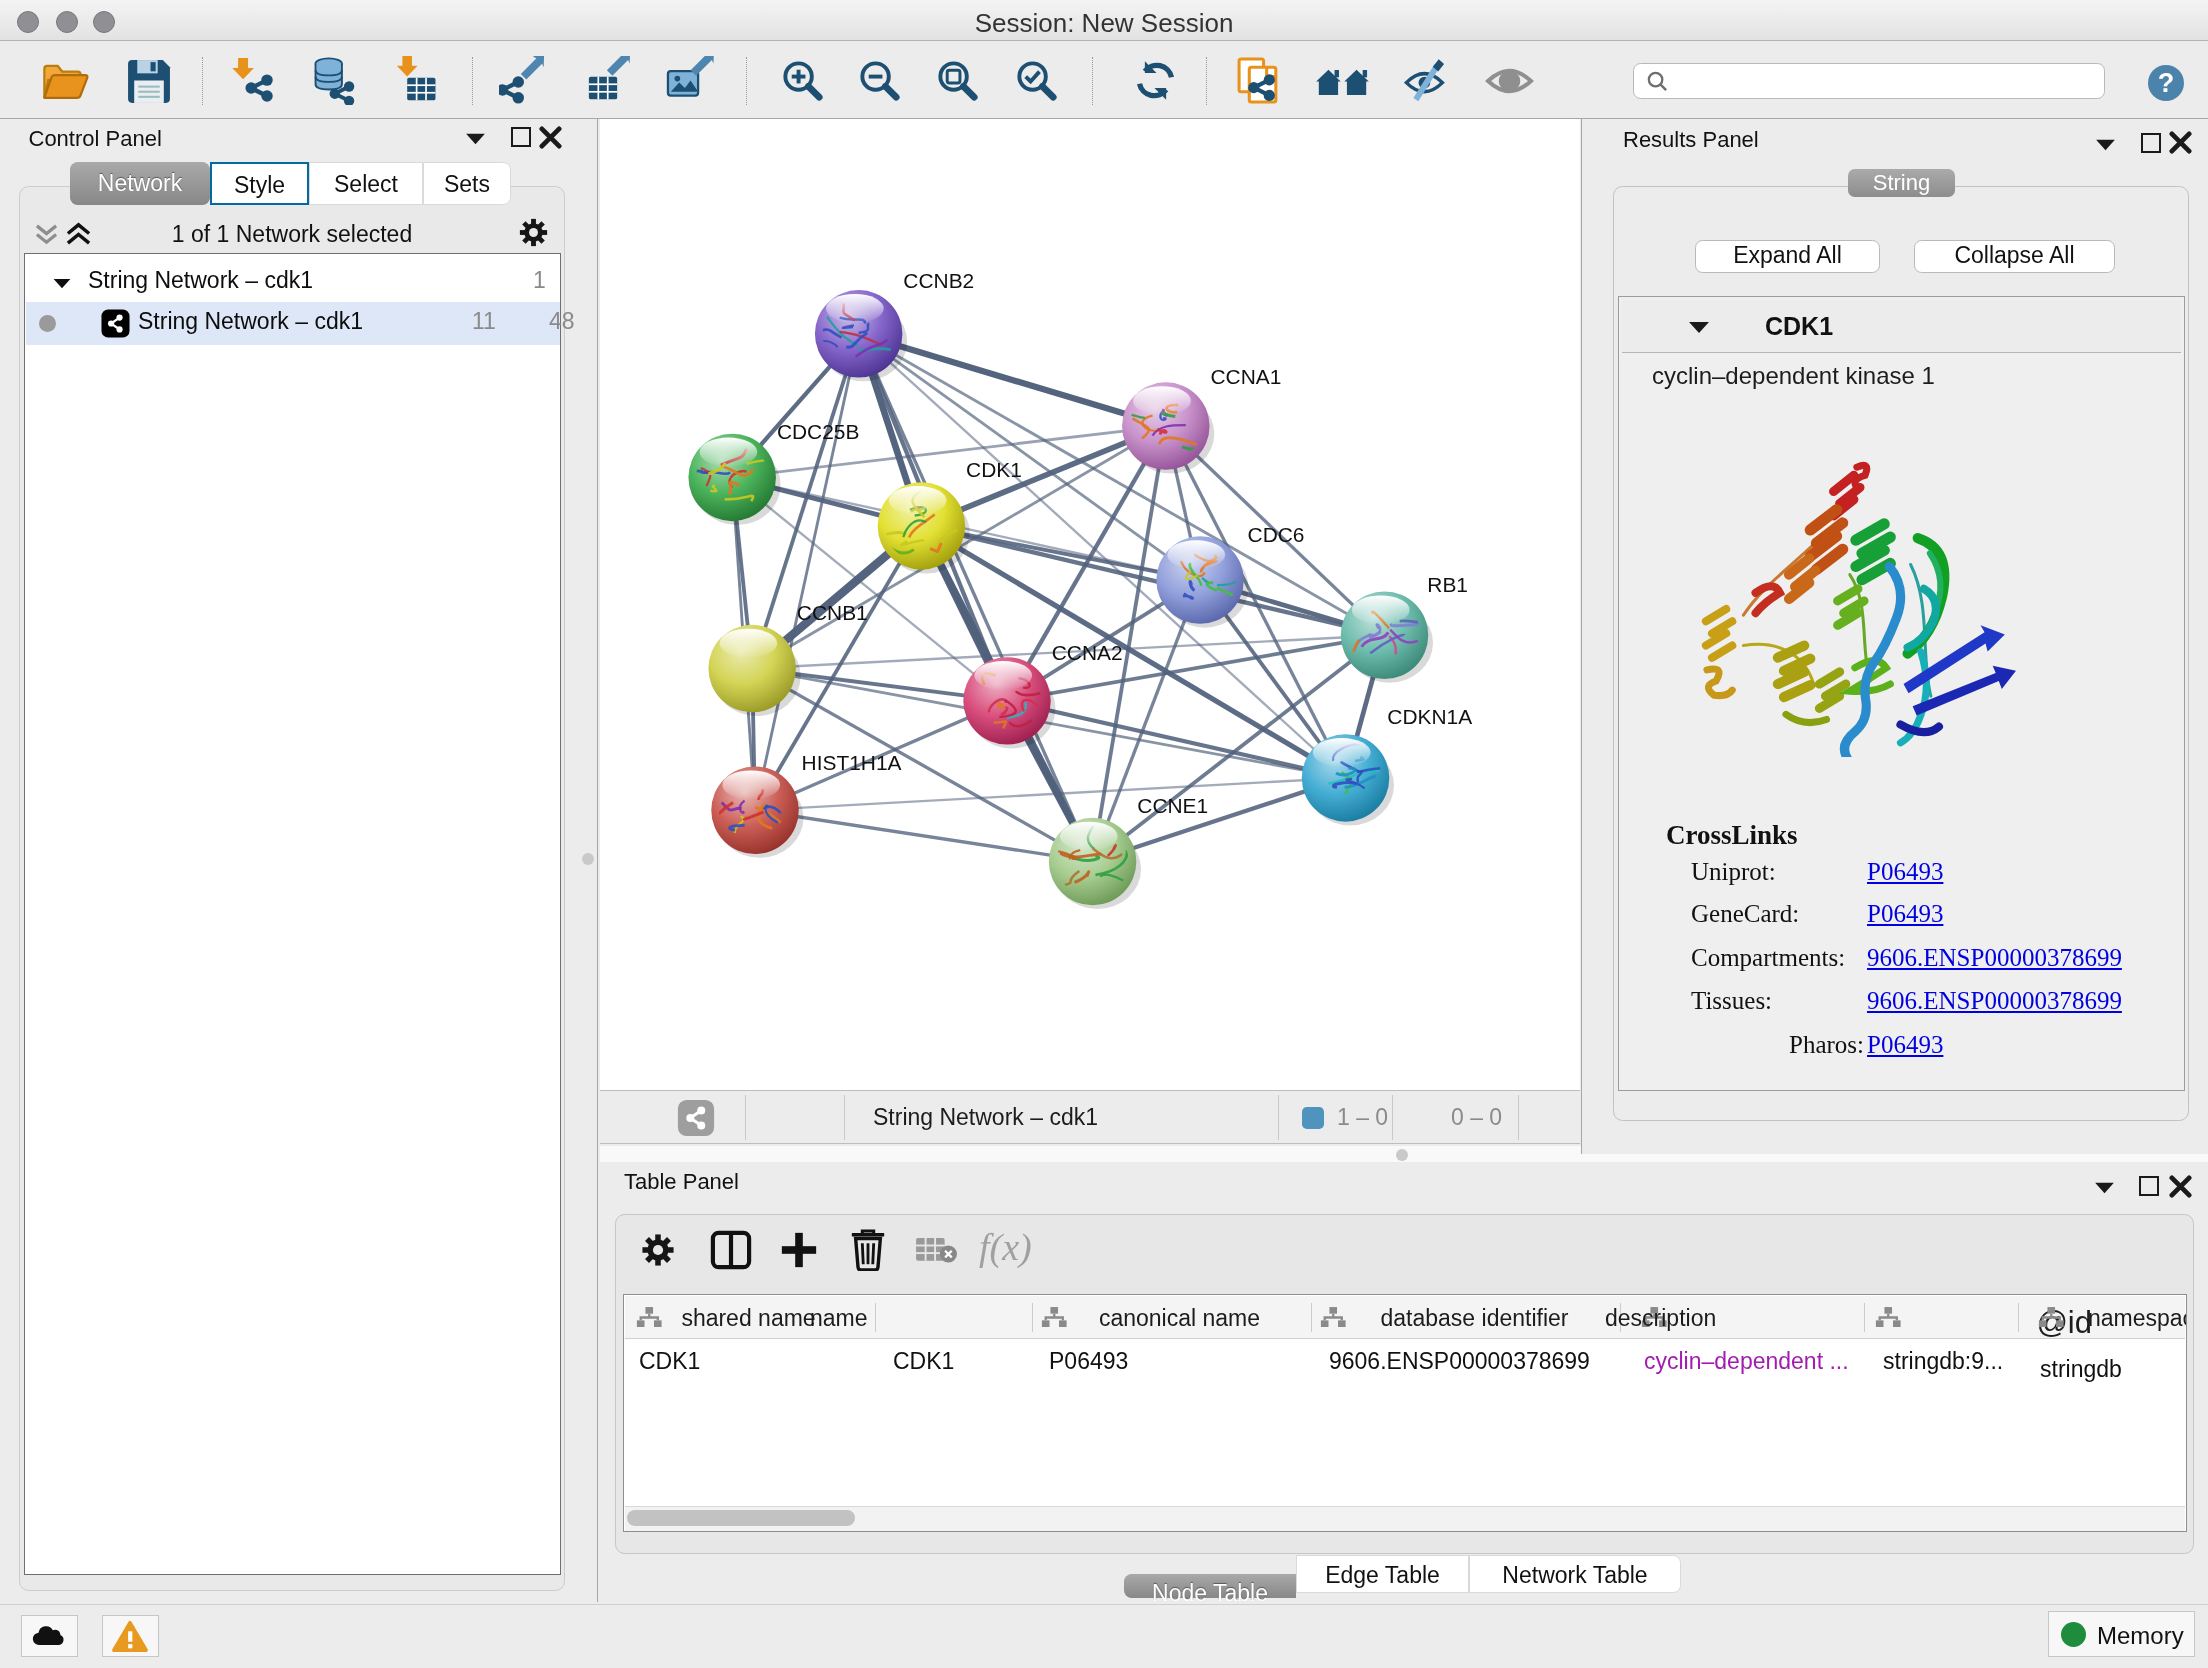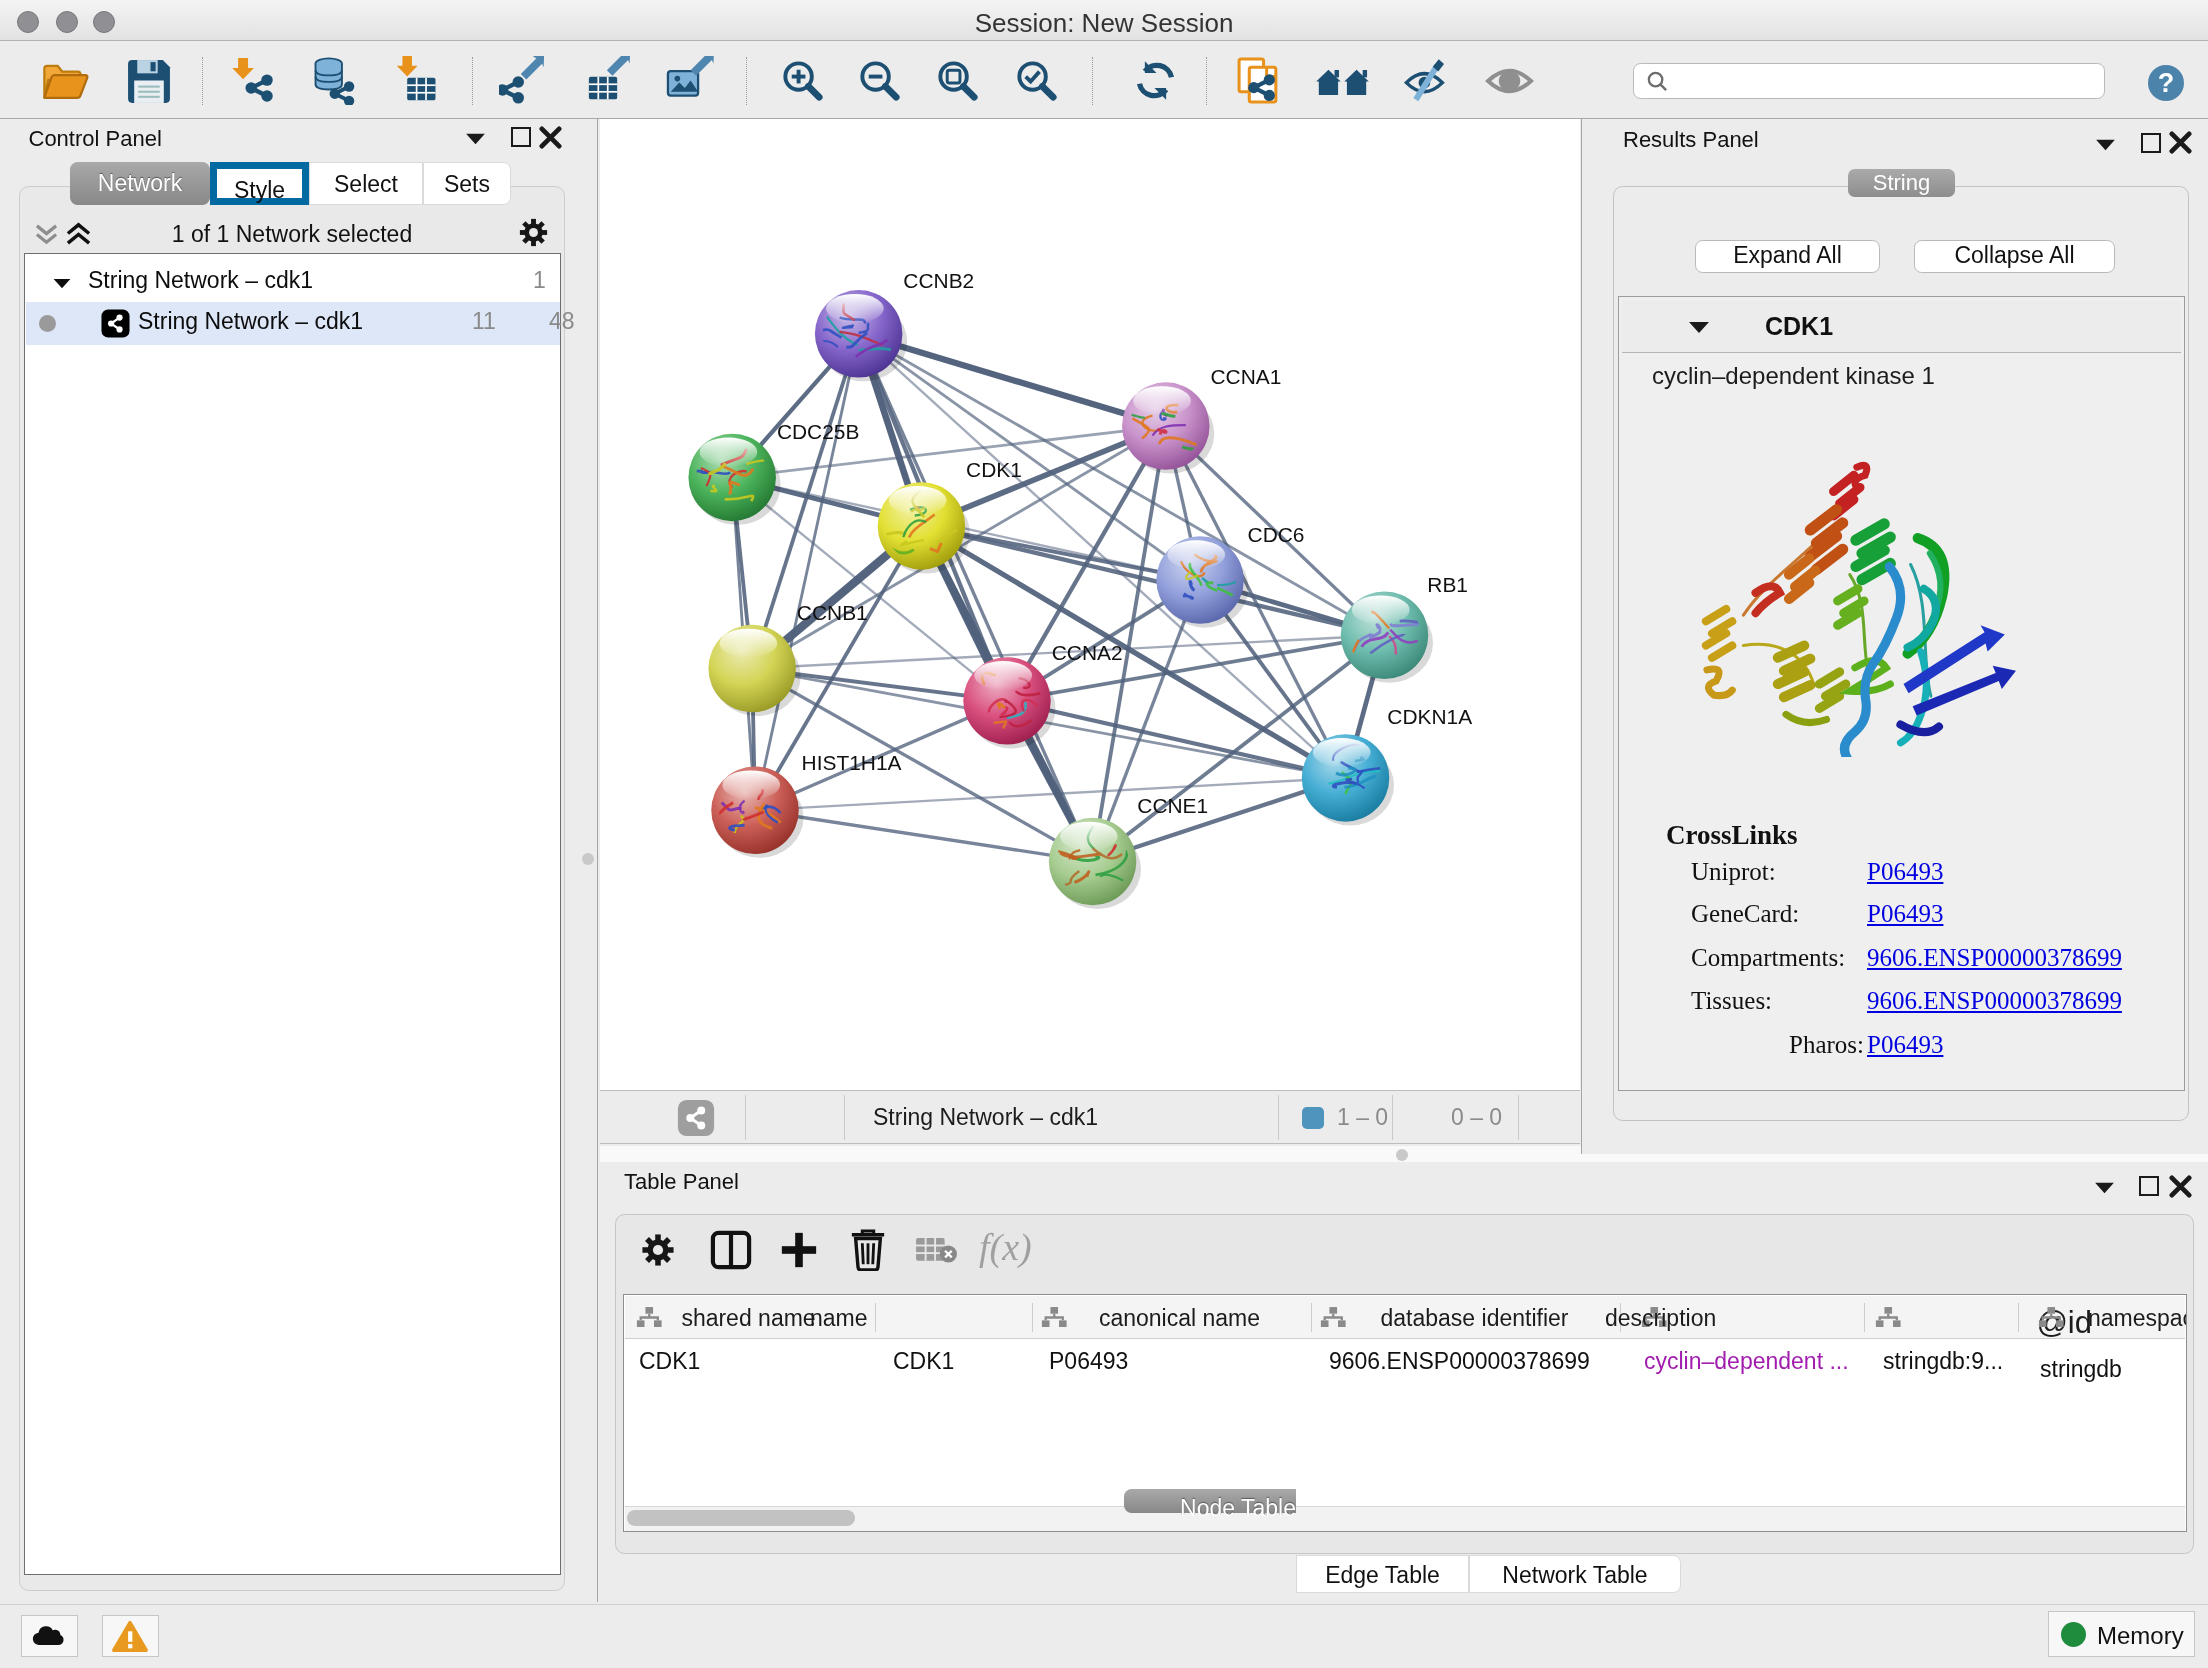--- a/index.html
+++ b/index.html
@@ -153,21 +153,21 @@
 <div class="abs" style="left:28.5px;top:126px;font-size:22px;color:#111;white-space:nowrap;">Control Panel</div>
 <svg class="abs" style="left:464px;top:131px" width="23" height="15" viewBox="0 0 24 16">
     <path d="M2 3 h20 l-10 11 z" fill="#1a1a1a"></path>
   </svg>
 <div class="abs" style="left:511px;top:127px;width:20px;height:20px;border:2.9px solid #1a1a1a"></div>
 <svg class="abs" style="left:539px;top:126px" width="23" height="23" viewBox="0 0 24 24">
     <path d="M3 3 L21 21 M21 3 L3 21" stroke="#1a1a1a" stroke-width="5" stroke-linecap="round"></path>
   </svg>
 <div class="abs" style="left:19px;top:186px;width:546px;height:1405px;background:#e9e9e9;border:1.9px solid #cccccc;border-radius:9.5px"></div>
 <div class="abs" style="left:70px;top:162px;width:140px;height:43px;background:linear-gradient(180deg,#a9a9a9,#888888);border-radius:7.6px;color:#fff;font-size:23px;text-align:center;line-height:43px;text-shadow:0 -1px 1px #555;z-index:5">Network</div>
-<div class="abs" style="left:210px;top:162px;width:99px;height:43px;background:#ffffff;border:7px solid #0369a1;color:#111;font-size:23px;text-align:center;line-height:43px;z-index:5">Style</div>
+<div class="abs" style="left:210px;top:162px;width:99px;height:43px;background:#ffffff;border:2px solid #0369a1;color:#111;font-size:23px;text-align:center;line-height:43px;z-index:5">Style</div>
 <div class="abs" style="left:309px;top:162px;width:114px;height:43px;background:#ffffff;border:1px solid #dadada;color:#111;font-size:23px;text-align:center;line-height:43px;z-index:5">Select</div>
 <div class="abs" style="left:423px;top:162px;width:88px;height:43px;background:#ffffff;border:1px solid #dadada;border-top-right-radius:7.6px;border-bottom-right-radius:7.6px;color:#111;font-size:23px;text-align:center;line-height:43px;z-index:5">Sets</div>
 <svg class="abs" style="left:34px;top:223px" width="25" height="23" viewBox="0 0 26 24">
     <path d="M3 3 l10 8 10 -8 M3 12 l10 8 10 -8" fill="none" stroke="#8e8e8e" stroke-width="3.4"></path>
   </svg>
 <svg class="abs" style="left:65px;top:220px" width="27" height="26" viewBox="0 0 28 27">
     <path d="M3 24 l11 -9 11 9 M3 14 l11 -9 11 9" fill="none" stroke="#111" stroke-width="3.6"></path>
   </svg>
 <div class="abs" style="left:19px;top:221px;width:546px;text-align:center;font-size:23px;color:#111">1 of 1 Network selected</div>
 <svg class="abs" style="left:516px;top:215px" width="35" height="35" viewBox="0 0 36 36">
@@ -784,21 +784,21 @@
       <rect x="11" y="2" width="8" height="7"></rect>
       <rect x="2" y="16" width="8" height="7"></rect>
       <rect x="20" y="16" width="8" height="7"></rect>
     </g>
     <path d="M15 9 v4 M6 16 v-3 h18 v3" fill="none" stroke="#8a8a8a" stroke-width="2.4"></path>
   </svg>
 <div class="abs" style="left:2088px;top:1305px;width:98px;overflow:hidden;font-size:23px;color:#1c1c1c;white-space:nowrap">namespace</div>
 <div class="abs" style="left:2040px;top:1348px;font-size:23px;color:#111;white-space:nowrap;margin-top:8px;">stringdb</div>
 <div class="abs" style="left:625px;top:1506px;width:1560px;height:25px;background:#f2f2f2;border-top:1px solid #d8d8d8"></div>
 <div class="abs" style="left:627px;top:1510px;width:228px;height:16px;background:#c2c2c2;border-radius:8.6px"></div>
-<div class="abs" style="left:1124px;top:1489px;width:172px;height:24px;background:linear-gradient(180deg,#a9a9a9,#888888);border-radius:7.6px 0 0 7.6px;color:#fff;font-size:23px;text-align:right;line-height:38px;text-shadow:0 -1px 1px #555">Node Table</div>
+<div class="abs" style="left:1124px;top:1574px;width:172px;height:24px;background:linear-gradient(180deg,#a9a9a9,#888888);border-radius:7.6px 0 0 7.6px;color:#fff;font-size:23px;text-align:center;line-height:38px;text-shadow:0 -1px 1px #555">Node Table</div>
 <div class="abs" style="left:1296px;top:1555px;width:173px;height:38px;background:#ffffff;border:1px solid #d9d9d9;color:#111;font-size:23px;text-align:center;line-height:38px">Edge Table</div>
 <div class="abs" style="left:1469px;top:1555px;width:212px;height:38px;background:#ffffff;border:1px solid #d9d9d9;border-radius:0 7.6px 7.6px 0;color:#111;font-size:23px;text-align:center;line-height:38px">Network Table</div>
 <div class="abs" style="left:0px;top:1604px;width:2208px;height:65px;background:#ececec;border-top:1.9px solid #cfcfcf"></div>
 <div class="abs" style="left:21px;top:1615px;width:57px;height:42px;background:#f7f7f7;border:1.9px solid #c6c6c6"></div>
 <svg class="abs" style="left:30px;top:1624px" width="38" height="25" viewBox="0 0 40 26">
     <path d="M10 22 a6.5 6.5 0 0 1 -1 -13 a8 8 0 0 1 15 -2.5 a5.5 5.5 0 0 1 8 5 a5.5 5.5 0 0 1 -1.5 10.5 z" fill="#111"></path>
   </svg>
 <div class="abs" style="left:102px;top:1615px;width:57px;height:42px;background:#f7f7f7;border:1.9px solid #c6c6c6"></div>
 <svg class="abs" style="left:111px;top:1620px" width="38" height="34" viewBox="0 0 40 36">
     <path d="M20 3 L37 32 H3 Z" fill="#e89a20" stroke="#e89a20" stroke-width="4" stroke-linejoin="round"></path>

